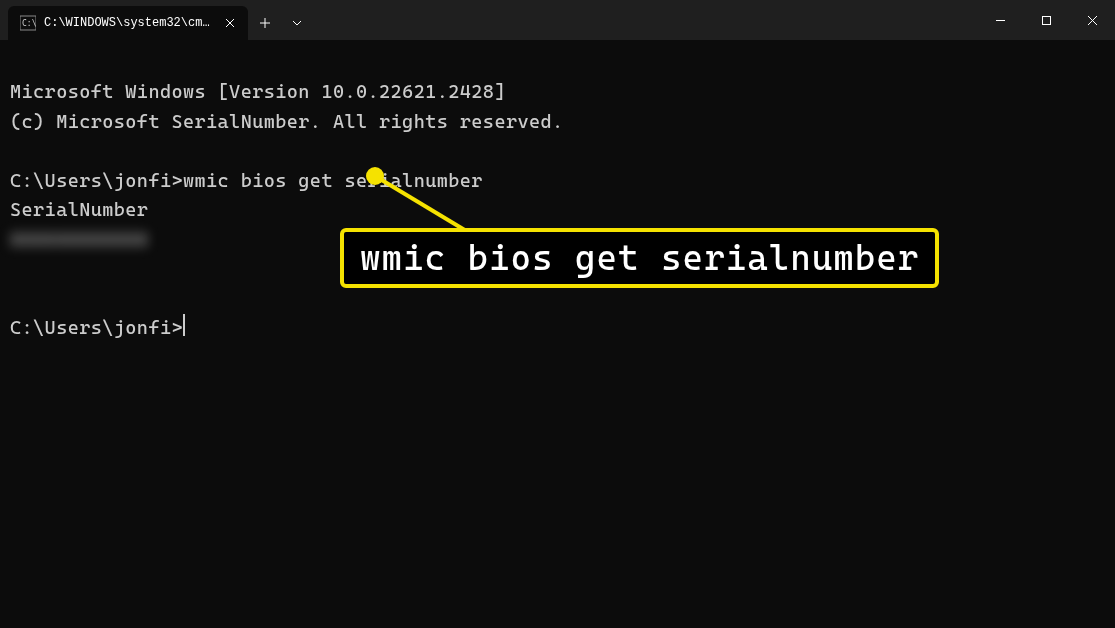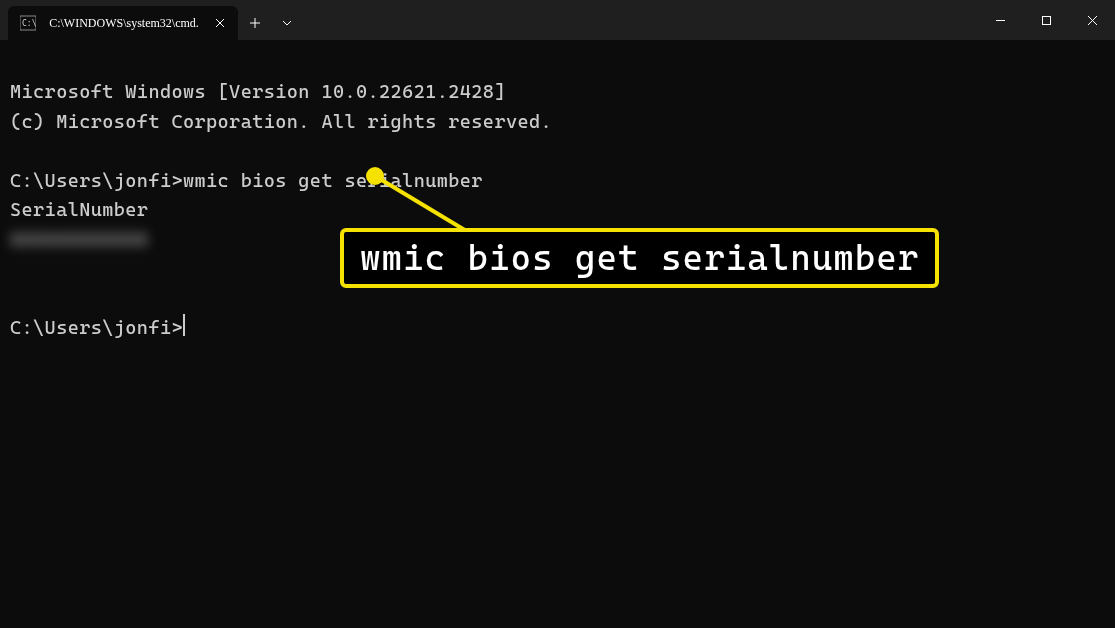--- a/index.html
+++ b/index.html
@@ -36,21 +36,21 @@
       width: 16px;
       height: 16px;
       display: flex;
       align-items: center;
       justify-content: center;
       flex-shrink: 0;
     }
     .tab-title {
       color: #ffffff;
       font-size: 12px;
-      font-family: Liberation Serif, serif;
+      font-family: Liberation Mono, monospace;
       white-space: nowrap;
       overflow: hidden;
       text-overflow: ellipsis;
       flex: 1;
       text-align: center;
     }
     .tab-close {
       width: 16px;
       height: 16px;
       display: flex;
@@ -177,21 +177,21 @@
       <svg width="11" height="11" viewBox="0 0 11 11">
           <line x1="1" y1="1" x2="10" y2="10" stroke="#fff" stroke-width="1"></line>
           <line x1="10" y1="1" x2="1" y2="10" stroke="#fff" stroke-width="1"></line>
         </svg>
     </div>
   </div>
 </div>
 
 <div class="terminal">
 <span>Microsoft Windows [Version 10.0.22621.2428]</span>
-<span>(c) Microsoft Corporation. All rights reserved.</span>
+<span>(c) Microsoft SerialNumber. All rights reserved.</span>
 
 <span>C:\Users\jonfi&gt;</span><span>wmic bios get serialnumber</span>
 <span>SerialNumber</span>
 <span class="blurred">XXXXXXXXXXXX</span>
 
 
 <span>C:\Users\jonfi&gt;</span><span class="cursor"></span>
 </div>
 
 <svg class="callout-line" width="1115" height="628" style="left:0;top:0;">

